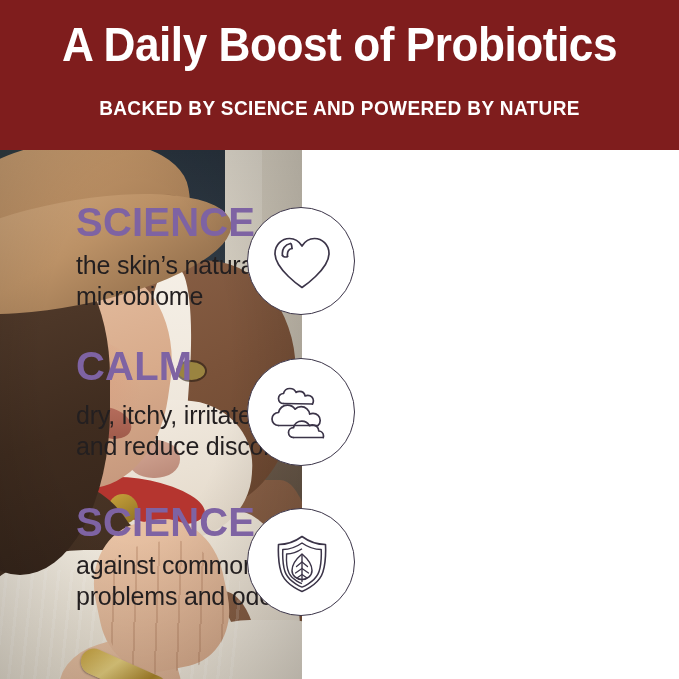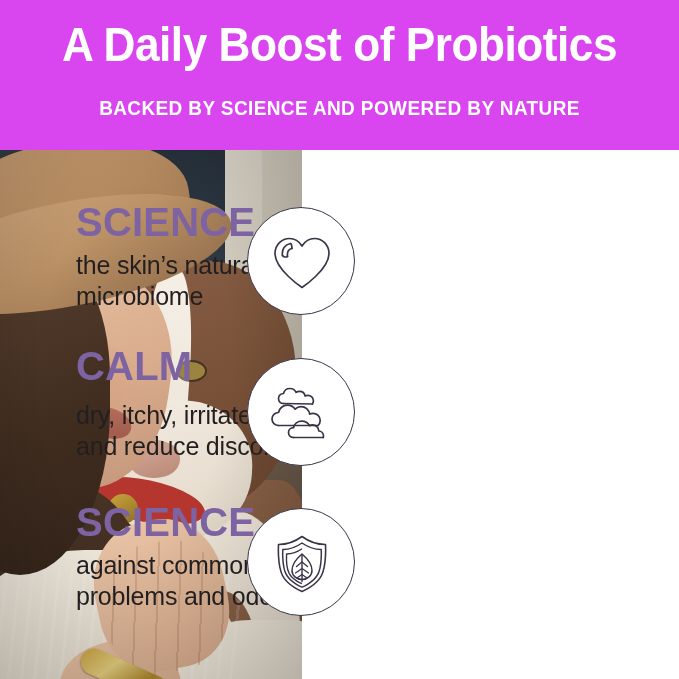--- a/index.html
+++ b/index.html
@@ -5,21 +5,21 @@
   html,body{margin:0;padding:0;}
   body{
     width:679px;height:679px;overflow:hidden;background:#ffffff;
     font-family:"Liberation Sans","DejaVu Sans",sans-serif;
   }
   .poster{position:relative;width:679px;height:679px;overflow:hidden;background:#fff;}
 
   
   .header{
     position:absolute;left:0;top:0;width:679px;height:150px;
-    background:#d946ef;overflow:hidden;
+    background:#7f1d1d;overflow:hidden;
   }
   .header-title{
     position:absolute;left:0;top:16px;width:679px;text-align:center;
     color:#ffffff;font-family:"Liberation Sans","DejaVu Sans",sans-serif;
     font-weight:700;font-size:48px;line-height:58px;
     letter-spacing:-0.5px;transform:scaleX(0.92);transform-origin:50% 50%;
     white-space:nowrap;
   }
   .header-sub{
     position:absolute;left:0;top:95px;width:679px;text-align:center;

